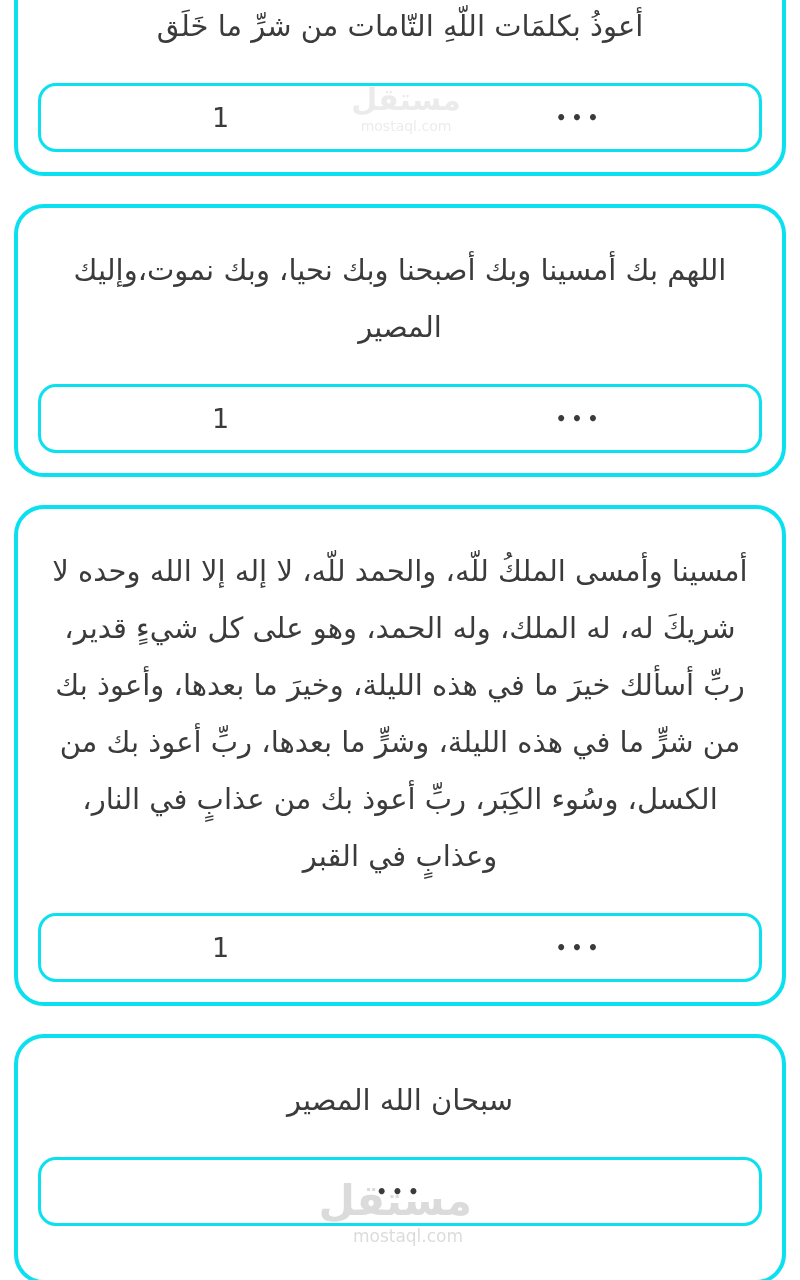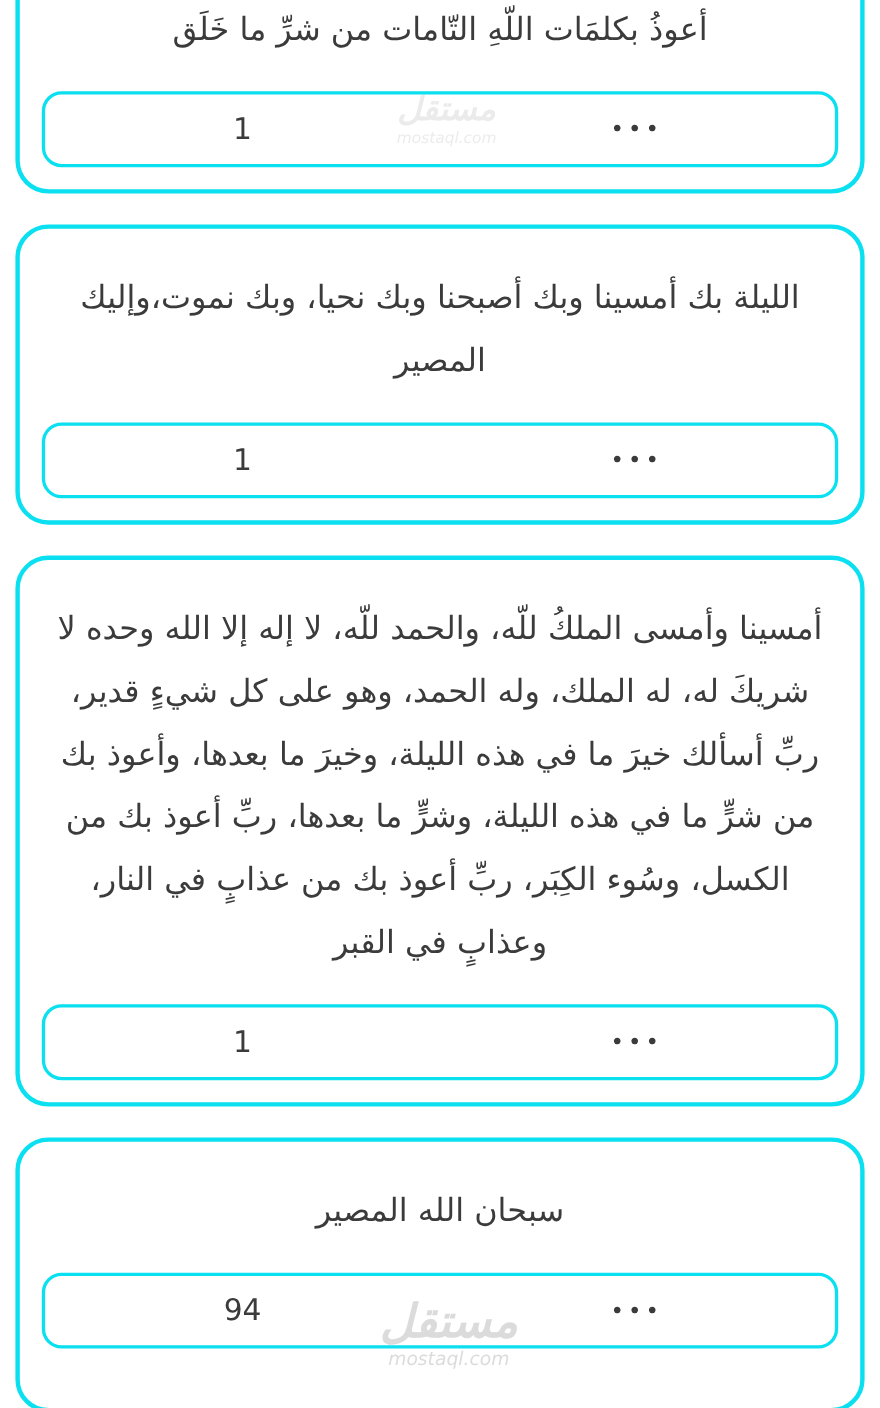--- a/index.html
+++ b/index.html
@@ -62,21 +62,20 @@
     font-size: 27px;
     color: #3b3b3b;
   }
 
   .watermark {
     position: absolute;
     text-align: center;
     pointer-events: none;
     z-index: 5;
     color: #bfbfbf;
-    font-style: italic;
   }
   .watermark-top {
     top: 82px;
     left: 348px;
     width: 116px;
     opacity: 0.30;
   }
   .watermark-bottom {
     top: 1176px;
     left: 344px;
@@ -112,21 +111,21 @@
         <div class="bar-half">
           <span class="dots">•••</span>
         </div>
         <div class="bar-half">
           <span class="count">1</span>
         </div>
       </div>
     </section>
 
     <section class="card">
-      <p class="dhikr-text">الليلة بك أمسينا وبك أصبحنا وبك نحيا، وبك نموت،وإليك المصير</p>
+      <p class="dhikr-text">اللهم بك أمسينا وبك أصبحنا وبك نحيا، وبك نموت،وإليك المصير</p>
       <div class="counter-bar">
         <div class="bar-half">
           <span class="dots">•••</span>
         </div>
         <div class="bar-half">
           <span class="count">1</span>
         </div>
       </div>
     </section>
 
@@ -141,20 +140,17 @@
         </div>
       </div>
     </section>
 
     <section class="card card-last">
       <p class="dhikr-text">سبحان الله المصير</p>
       <div class="counter-bar">
         <div class="bar-half">
           <span class="dots">•••</span>
         </div>
-        <div class="bar-half">
-          <span class="count">94</span>
-        </div>
       </div>
     </section>
 
   </div>
 </div>
 
 </body></html>

